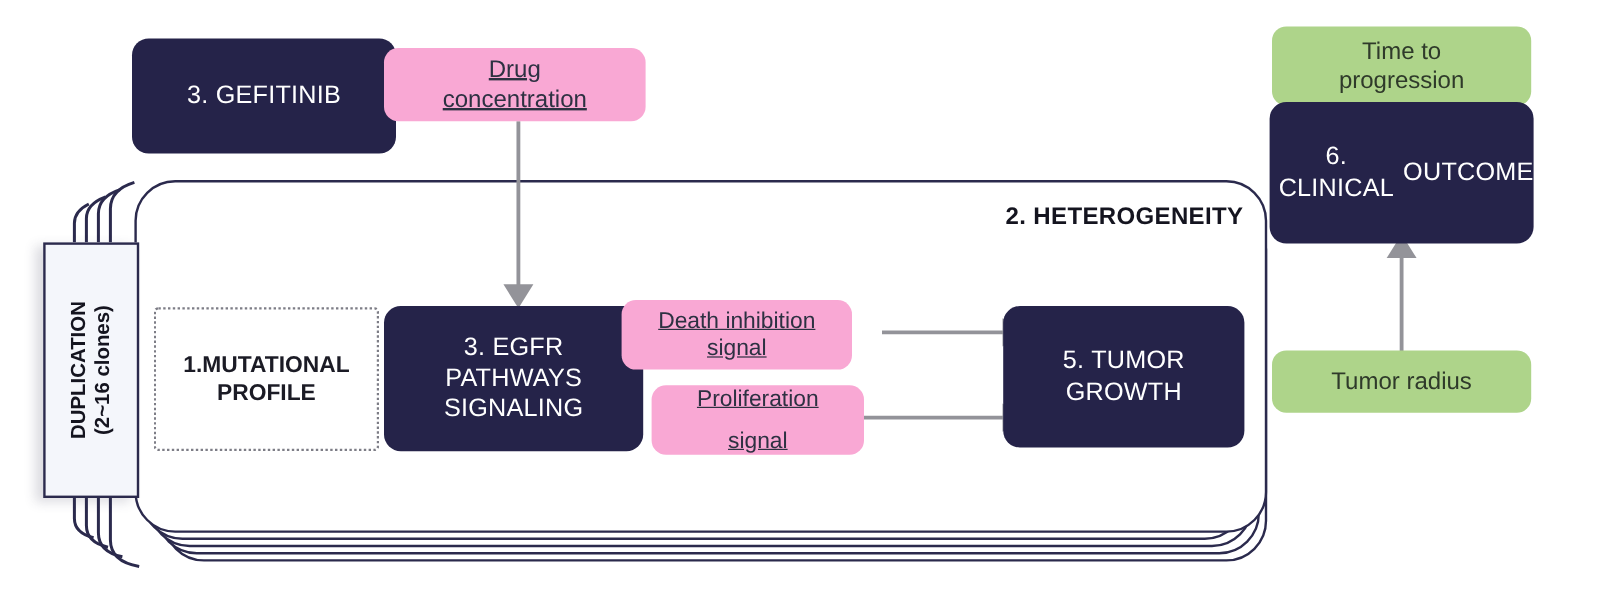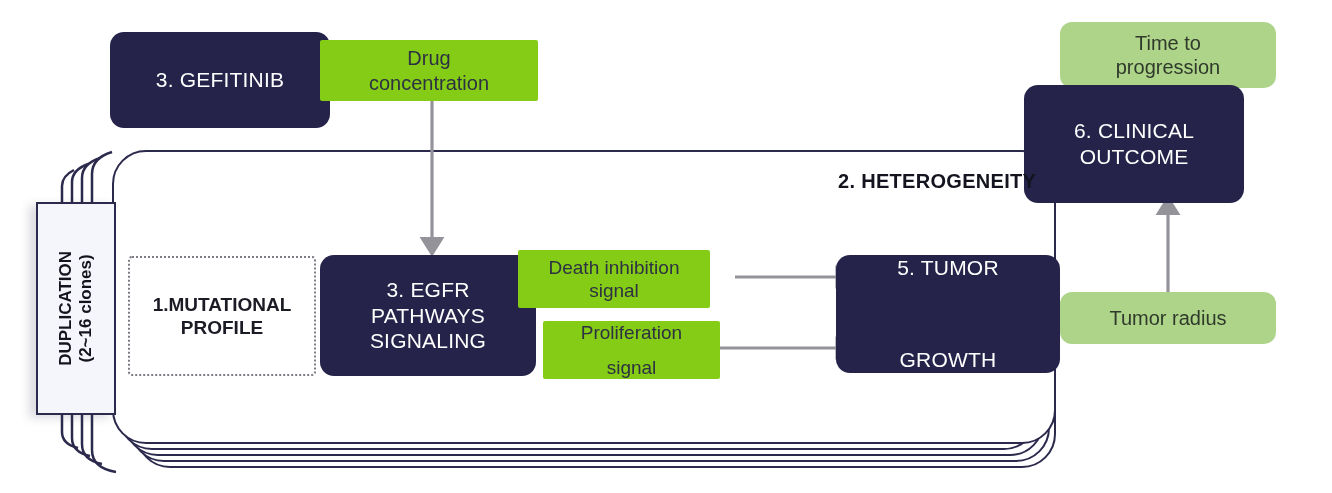--- a/index.html
+++ b/index.html
@@ -32,24 +32,25 @@
   .navy {
     background: #252349;
     color: #ffffff;
     border-radius: 14px;
     font-size: 21px;
     letter-spacing: 0.2px;
   }
 
   
   .lblue {
-    background: #84cc16;
+    background: #f9a8d4;
     color: #2d3142;
-    border-radius: 2px;
+    border-radius: 12px;
     font-size: 20px;
+    text-decoration: underline;
   }
 
   
   .green {
     background: #aed48a;
     color: #2f3a2a;
     border-radius: 12px;
     font-size: 20px;
     text-align: center;
   }
@@ -199,31 +200,31 @@
   <div class="box lblue" style="left:518px; top:250px; width:192px; height:58px; z-index:10; flex-direction:column; font-size:19px;">
     <span>Death inhibition</span>
     <span>signal</span>
   </div>
 
   <div class="box lblue" style="left:543px; top:321px; width:177px; height:58px; z-index:10; flex-direction:column; font-size:19px;justify-content:space-between;">
     <span>Proliferation</span>
     <span>signal</span>
   </div>
 
-  <div class="box navy" style="left:836px; top:255px; width:224px; height:118px; z-index:11; flex-direction:column;justify-content:space-between;">
+  <div class="box navy" style="left:836px; top:255px; width:201px; height:118px; z-index:11; flex-direction:column;">
     <span>5. TUMOR</span>
     <span>GROWTH</span>
   </div>
 
   <div class="box green" style="left:1060px; top:22px; width:216px; height:66px; z-index:10; flex-direction:column;">
     <span>Time to</span>
     <span>progression</span>
   </div>
 
-  <div class="box navy" style="left:1024px; top:85px; width:220px; height:118px; z-index:11; flex-direction:column;">
+  <div class="box navy" style="left:1058px; top:85px; width:220px; height:118px; z-index:11; flex-direction:row;">
     <span>6. CLINICAL</span>
     <span>OUTCOME</span>
   </div>
 
   <div class="box green" style="left:1060px; top:292px; width:216px; height:52px; z-index:11;">
     <span>Tumor radius</span>
   </div>
 
 </div>
 

